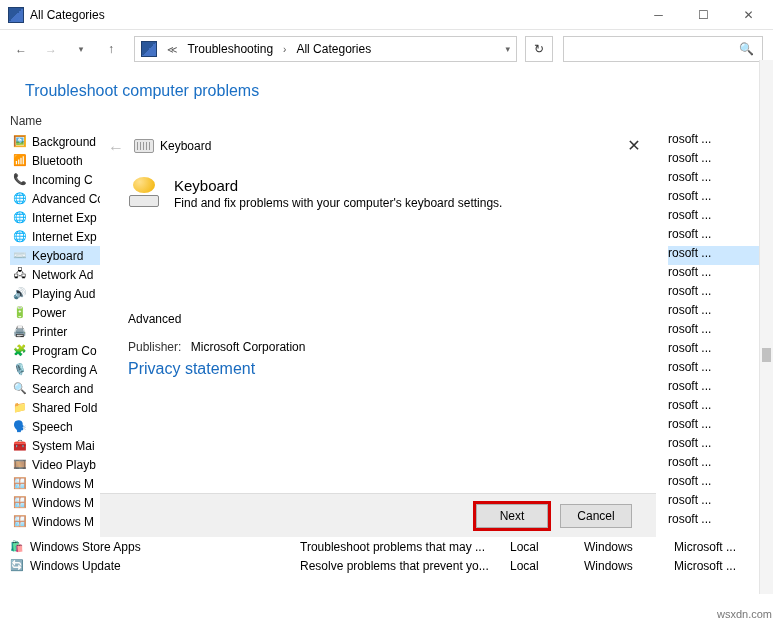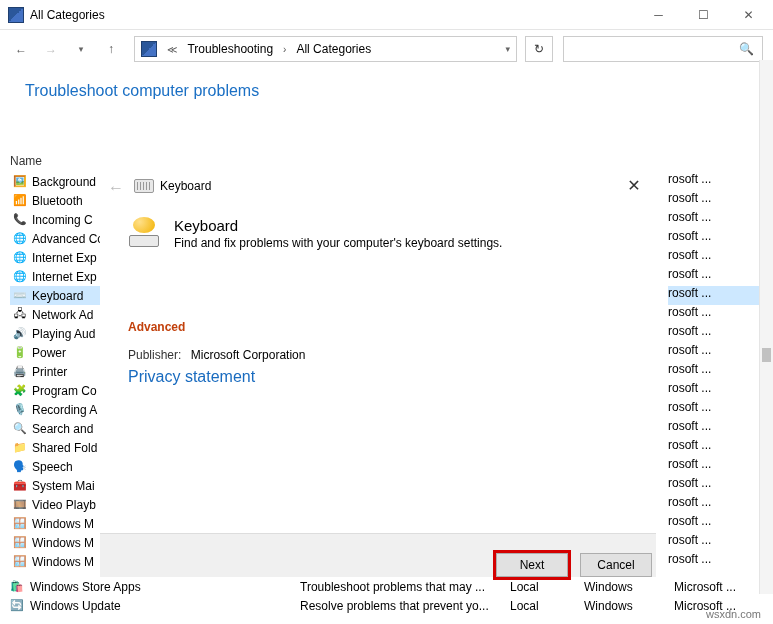--- a/index.html
+++ b/index.html
@@ -19,21 +19,21 @@
     .addrbox { flex: 1; height: 26px; border: 1px solid #ccc; display: flex; align-items: center; padding: 0 6px; gap: 6px; margin-left: 6px; }
     .addrbox .picon { width: 16px; height: 16px; background: linear-gradient(135deg,#2b579a 50%,#4472c4 50%); border: 1px solid #1f3f6f; }
     .crumb-sep { color:#555; margin:0 4px; font-size:10px; }
     .refreshbtn { width: 28px; height: 26px; border: 1px solid #ccc; display:flex; align-items:center; justify-content:center; color:#333; margin-left: 4px; }
     .searchbox { width: 200px; height: 26px; border: 1px solid #ccc; display:flex; align-items:center; justify-content:flex-end; padding: 0 8px; color:#666; margin-left: 6px; margin-right: 2px; }
 
     
     .pagehead { color:#1a6fc4; font-size: 16px; font-weight:400; padding: 14px 10px 10px 10px; margin-left: 15px; }
 
     
-    .colhead { display:flex; padding: 4px 10px 4px 10px; color:#333; font-size:12px;margin-top:40px; }
+    .colhead { display:flex; padding: 4px 10px 4px 10px; color:#333; font-size:12px; }
     .colhead .name { width: 290px; }
 
     
     .main { position: relative; display:flex; padding-left:10px; }
     .sidebar { width: 95px; overflow:hidden; }
     .sidebar .row { display:flex; align-items:center; height: 19px; gap:4px; padding-left:2px; white-space:nowrap; }
     .sidebar .row.sel { background:#cde8ff; }
     .sidebar .row .icn { width:16px; height:16px; flex-shrink:0; font-size:11px; display:flex; align-items:center; justify-content:center; }
     .sidebar .row .lbl { font-size:12px; color:#000; }
 
@@ -49,39 +49,39 @@
     .wizard .whead .kicon::after { content:""; position:absolute; inset:2px; background:repeating-linear-gradient(90deg,#999 0 1px,transparent 1px 3px); }
     .wizard .whead .ktxt { font-size:12px; }
     .wizard .whead .close { margin-left:auto; font-size:16px; color:#333; width:28px; text-align:center; }
     .wizh1 { color:#196bbf; font-size:17px; font-weight:400; padding: 32px 28px 10px 28px; }
     .wizbody { display:flex; gap:14px; padding: 18px 28px 0 28px; align-items:flex-start; }
     .bigicon { width:32px; height:32px; display:flex; flex-direction:column; align-items:center; }
     .bigicon .bubble { width:22px; height:16px; background:radial-gradient(circle at 30% 30%, #ffe08a, #f2b200); border-radius:50%; }
     .bigicon .kbd { width:30px; height:12px; margin-top:2px; background:#eaeaea; border:1px solid #888; border-radius:2px; }
     .wizbody .ttl { font-size:15px; color:#000; }
     .wizbody .sub { font-size:12px; color:#000; margin-top:2px; }
-    .advlink { color:#c2410c; font-size:12px; padding: 0 28px; margin-top: 70px; font-weight: bold; }
+    .advlink { color:#000000; font-size:12px; padding: 0 28px; margin-top: 102px; }
     .pubrow { font-size:12px; color:#000; padding: 14px 28px 4px; }
     .pubrow .lbl { color:#333; margin-right:6px; }
     .priv { color:#196bbf; font-size:16px; padding: 2px 28px 10px; }
-    .btnbar { background:#f0f0f0; border-top:1px solid #ddd; height:44px; display:flex; align-items:flex-end; justify-content:flex-end; gap:12px; padding:0 4px; margin-top:auto; }
+    .btnbar { background:#f0f0f0; border-top:1px solid #ddd; height:44px; display:flex; align-items:center; justify-content:flex-end; gap:12px; padding:0 24px; margin-top:auto; }
     .btn { height:24px; min-width:72px; background:#e1e1e1; border:1px solid #adadad; font-size:12px; color:#000; display:flex; align-items:center; justify-content:center; }
     .btn.primary-hl { outline: 3px solid #d40000; outline-offset: 0; }
 
     
     .bottomrows { position:absolute; left:10px; top: 405px; right:10px; }
     .bottomrows .trow { display:flex; height:19px; align-items:center; font-size:12px; }
     .bottomrows .trow .c1 { width:290px; display:flex; align-items:center; gap:4px; }
     .bottomrows .trow .c1 .icn { width:16px; height:16px; font-size:11px; display:flex; align-items:center;}
     .bottomrows .trow .c2 { width:210px; white-space:nowrap; overflow:hidden; }
     .bottomrows .trow .c3 { width:74px; }
     .bottomrows .trow .c4 { width:90px; }
     .bottomrows .trow .c5 { flex:1; white-space:nowrap; overflow:hidden; }
 
-    .watermark { position:absolute; right:12px; bottom:4px; font-size:11px; color:#777; }
+    .watermark { position:absolute; right:1px; bottom:4px; font-size:11px; color:#777; }
     .scroll-hint { position:absolute; right:0; top:60px; width:14px; bottom:30px; background:#f4f4f4; border-left:1px solid #e5e5e5; }
     .scroll-hint .thumb { position:absolute; left:2px; right:2px; top:54%; height:14px; background:#c1c1c1; }
 
     .chev { font-size:9px; color:#666; }
   </style>
 </head>
 <body>
 
 <div class="titlebar">
   <div class="app-icon"></div>

